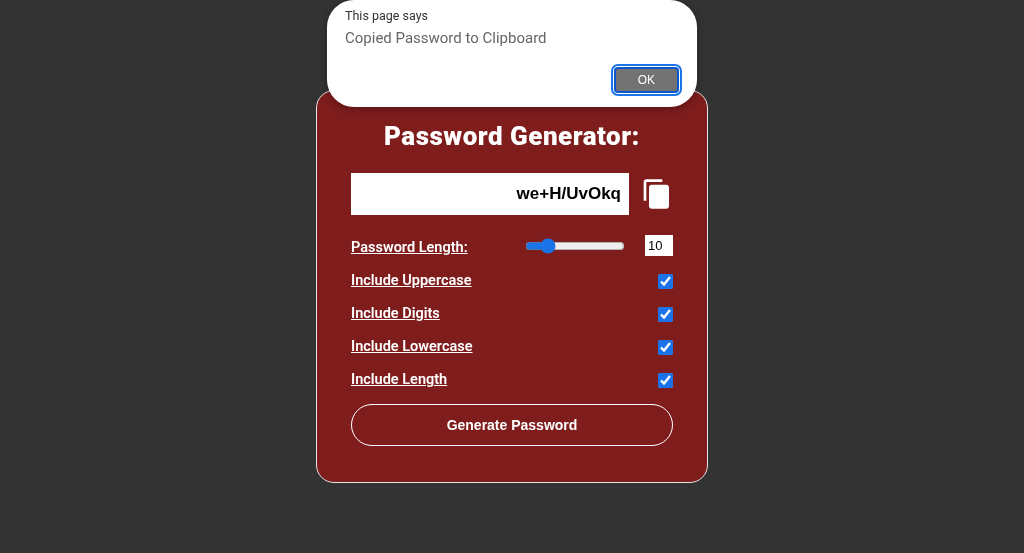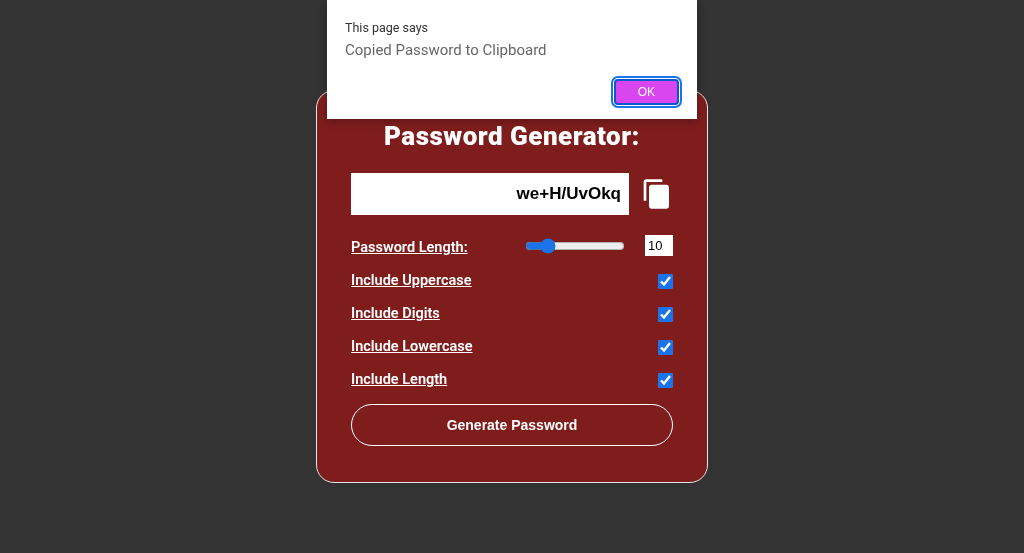--- a/index.html
+++ b/index.html
@@ -11,39 +11,40 @@
       position: relative;
       overflow: hidden;
     }
     .alert-box {
       position: absolute;
       top: 0;
       left: 50%;
       transform: translateX(-50%);
       width: 370px;
       background: #fff;
-      padding: 20px 18px 14px 18px;
+      padding: 8px 18px 14px 18px;
       box-shadow: 0 2px 8px rgba(0,0,0,0.3);
       z-index: 10;
+      border-radius: 27px;
     }
     .alert-title {
       font-size: 12.5px;
       color: #333;
       margin-bottom: 6px;
     }
     .alert-message {
       font-size: 15px;
       color: #666;
     }
     .alert-actions {
       text-align: right;
       margin-top: 20px;
     }
     .alert-ok-btn {
-      background: #d946ef;
+      background: #737373;
       color: #fff;
       border: 2px solid #0b57d0;
       border-radius: 4px;
       padding: 4px 22px;
       font-size: 12px;
       cursor: pointer;
       outline: 2px solid #1a73e8;
       outline-offset: 1px;
     }
     .card {

